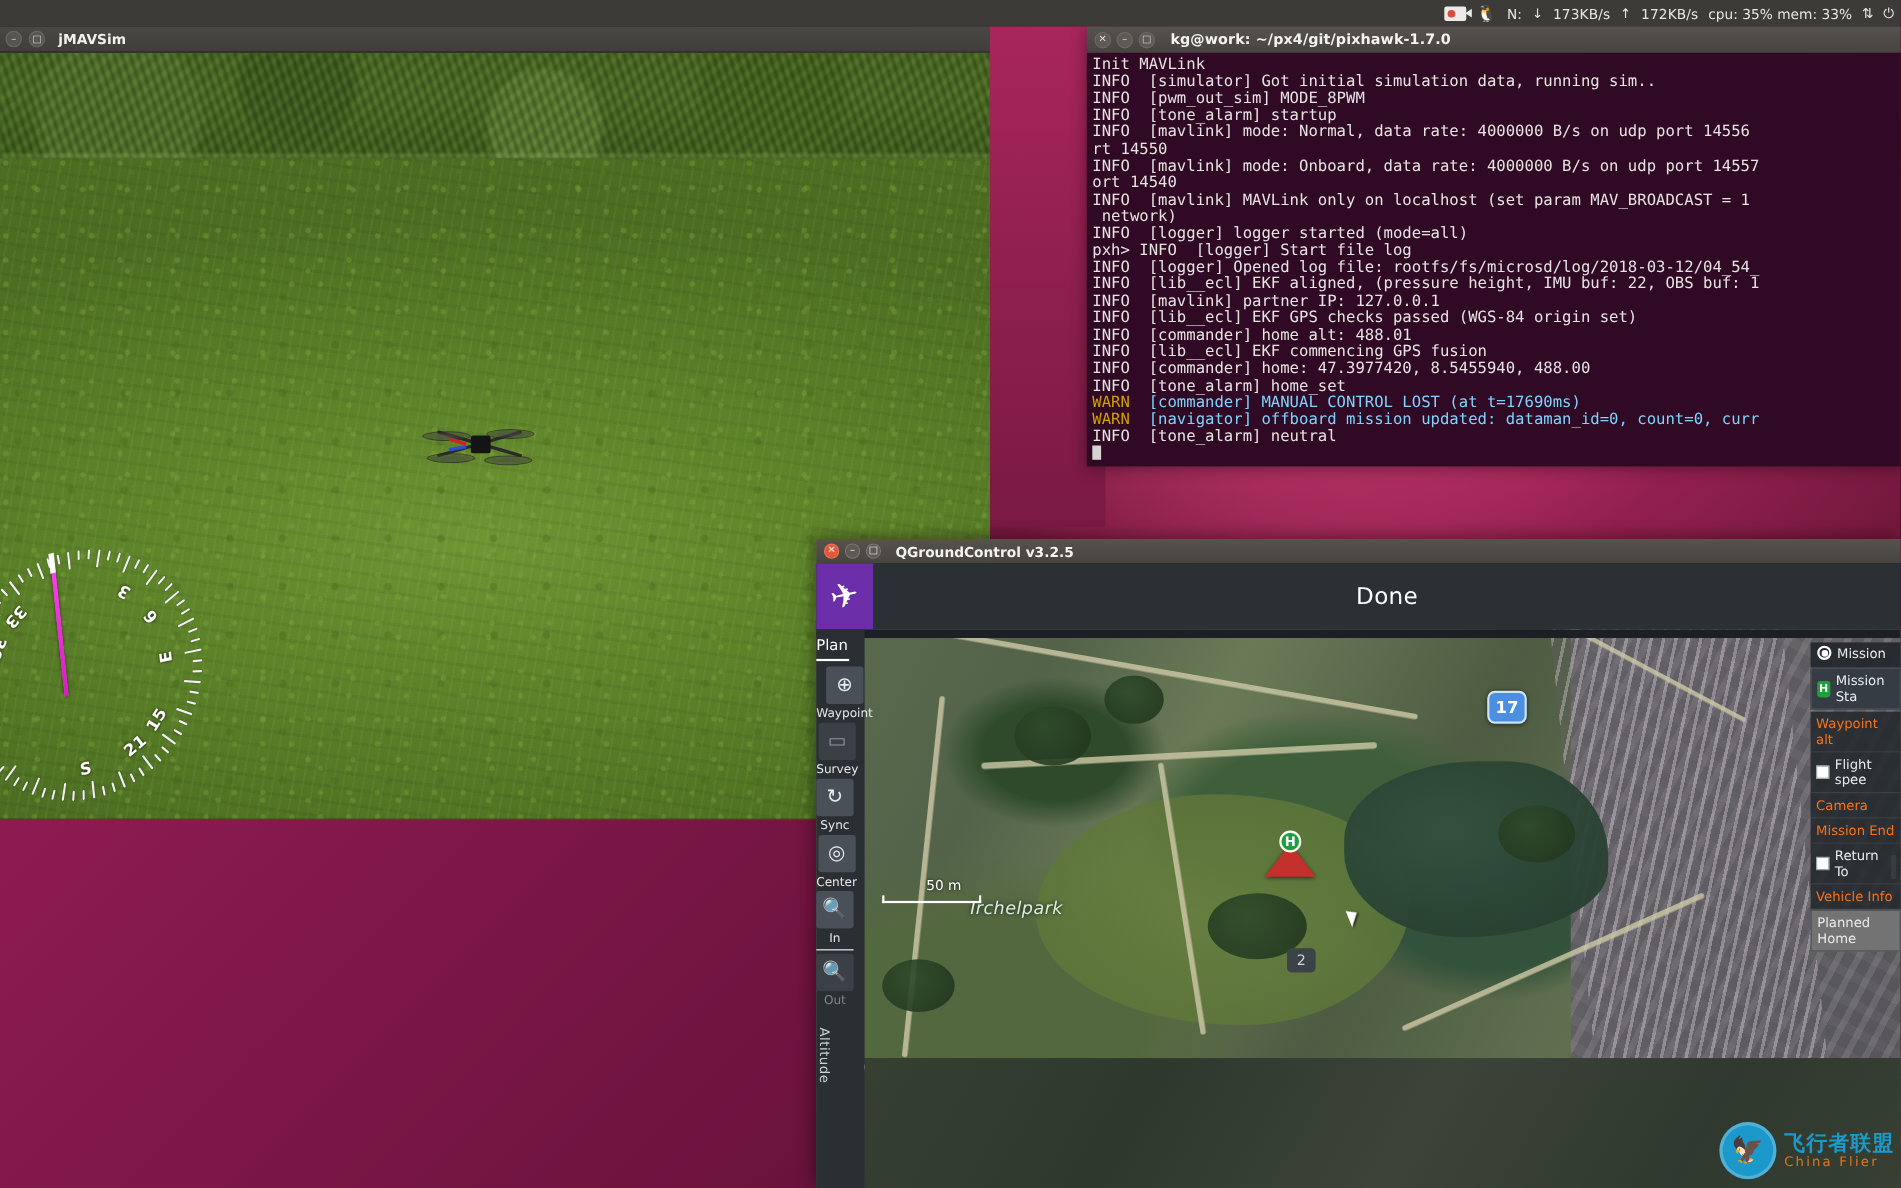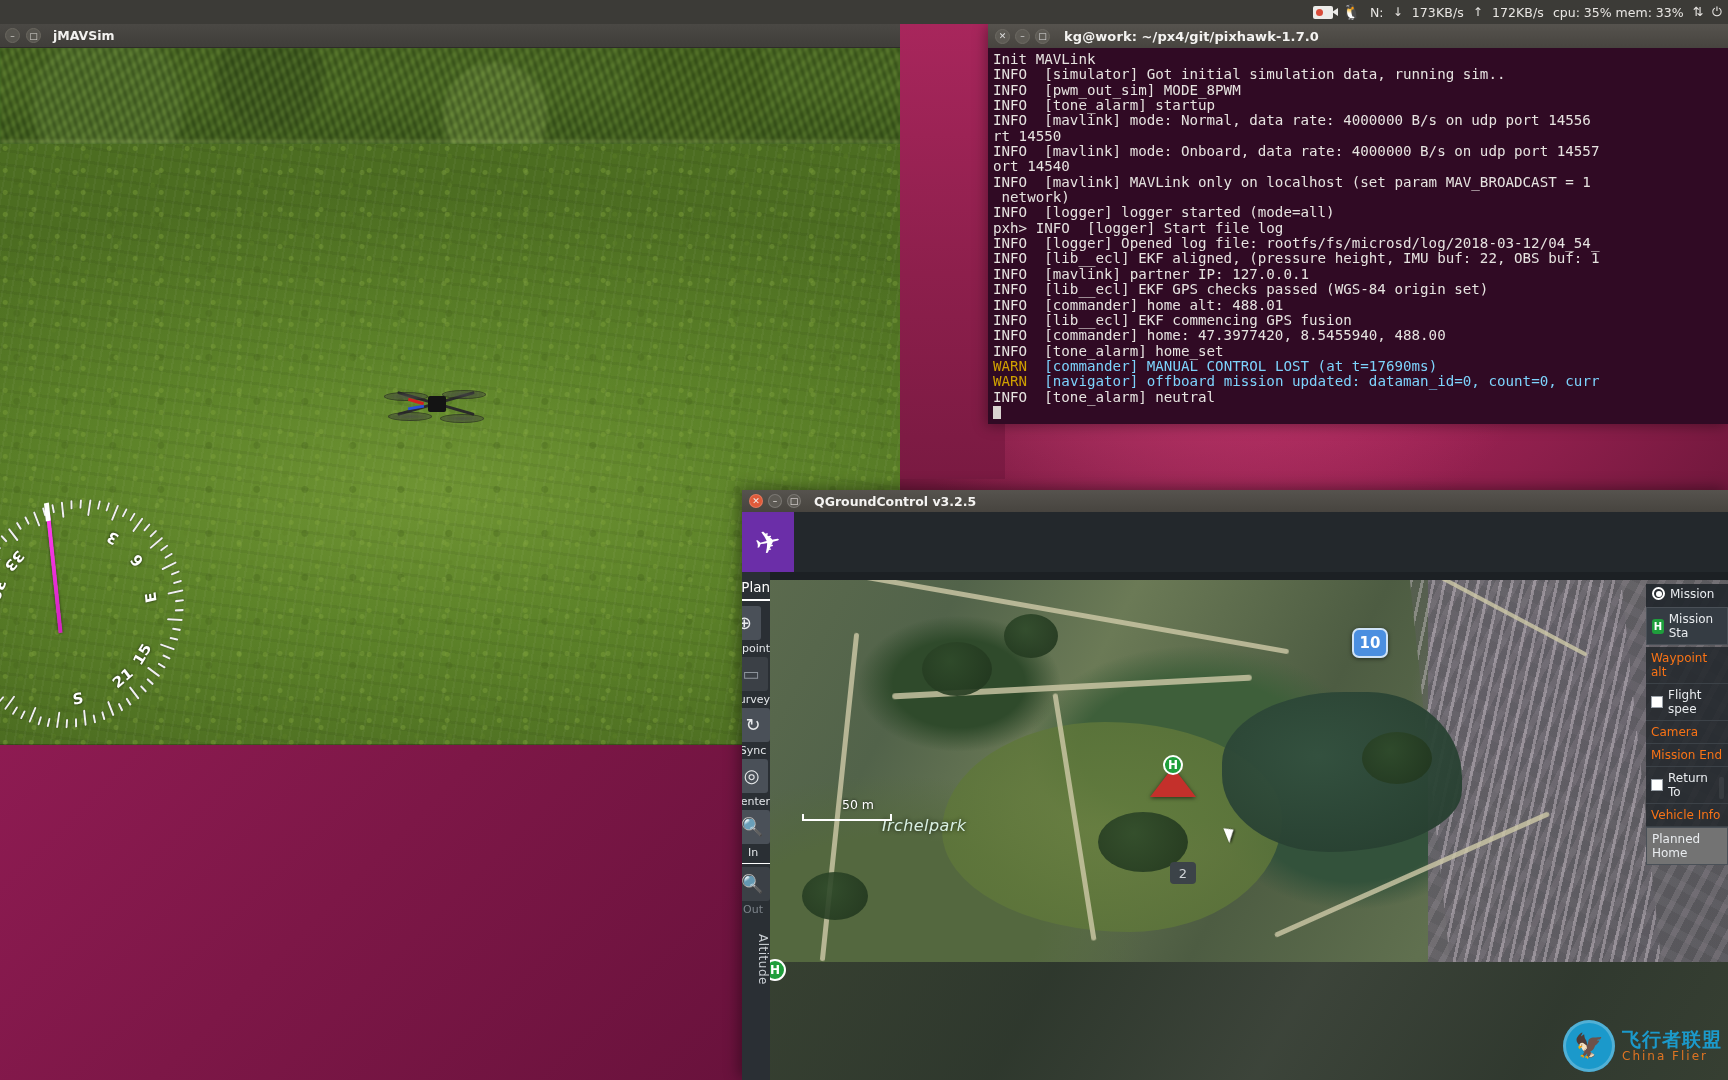--- a/index.html
+++ b/index.html
@@ -347,22 +347,22 @@
     transform: rotate(-22deg);
     filter: drop-shadow(1px 1px 1px rgba(0,0,0,.8));
   }
   .map-scroll-tick {
     position:absolute; right:4px; top:205px; width:5px; height:22px;
     background:rgba(255,255,255,.55); border-radius:2px;
   }
 
   
   .qgc-toolbar {
-    position:absolute; left:0; top:60px; width:28px; height:508px;
-    background:#2a2f34; display:flex; flex-direction:column; align-items:flex-end;
+    position:absolute; left:0; top:60px; width:44px; height:508px;
+    background:#2a2f34; display:flex; flex-direction:column; align-items:flex-start;
     padding-top:4px;
   }
   .tb-head { color:#ffffff; font-size:13.5px; margin:3px 0 4px; }
   .tb-sep { width:30px; height:2px; background:#fff; margin-bottom:5px; }
   .tb-item { display:flex; flex-direction:column; align-items:center; margin-bottom:2px; }
   .tb-btn {
     width:34px; height:34px; background:#4a5058; border-radius:3px;
     display:flex;align-items:center;justify-content:center;
     color:#e8eaec; font-size:18px; line-height:1;
   }
@@ -581,20 +581,23 @@
         </div>
       <div class="ttl">QGroundControl v3.2.5</div>
     </div>
 
     <div class="qgc-body">
 
       <div class="qgc-logo">
         <span class="plane-glyph">✈</span>
       </div>
 
+      <div class="qgc-topbar">
+        <div class="done-label">Done</div>
+      </div>
 
       <div class="qgc-map">
         <div class="map-tex"></div>
         <div class="map-urban"></div>
         <div class="map-rail"></div>
 
         <div class="meadow"></div>
         <div class="lake"></div>
 
         <div class="path" style="left:120px; top:40px; width:430px; height:5px; transform:rotate(10deg);"></div>
@@ -620,21 +623,21 @@
         <div class="scalebar-wrap">
           <div class="scalebar-txt">50 m</div>
           <div class="scalebar"></div>
         </div>
 
         <div class="home-marker">
           <div class="home-tri"></div>
           <div class="home-circle">H</div>
         </div>
 
-        <div class="wp-17">10</div>
+        <div class="wp-17">17</div>
         <div class="wp-2">2</div>
         <div class="home-h-bottom">H</div>
 
         <div class="cursor-arrow"></div>
         <div class="map-scroll-tick"></div>
       </div>
 
       <div class="qgc-toolbar">
         <div class="tb-head">Plan</div>
         <div class="tb-sep"></div>

